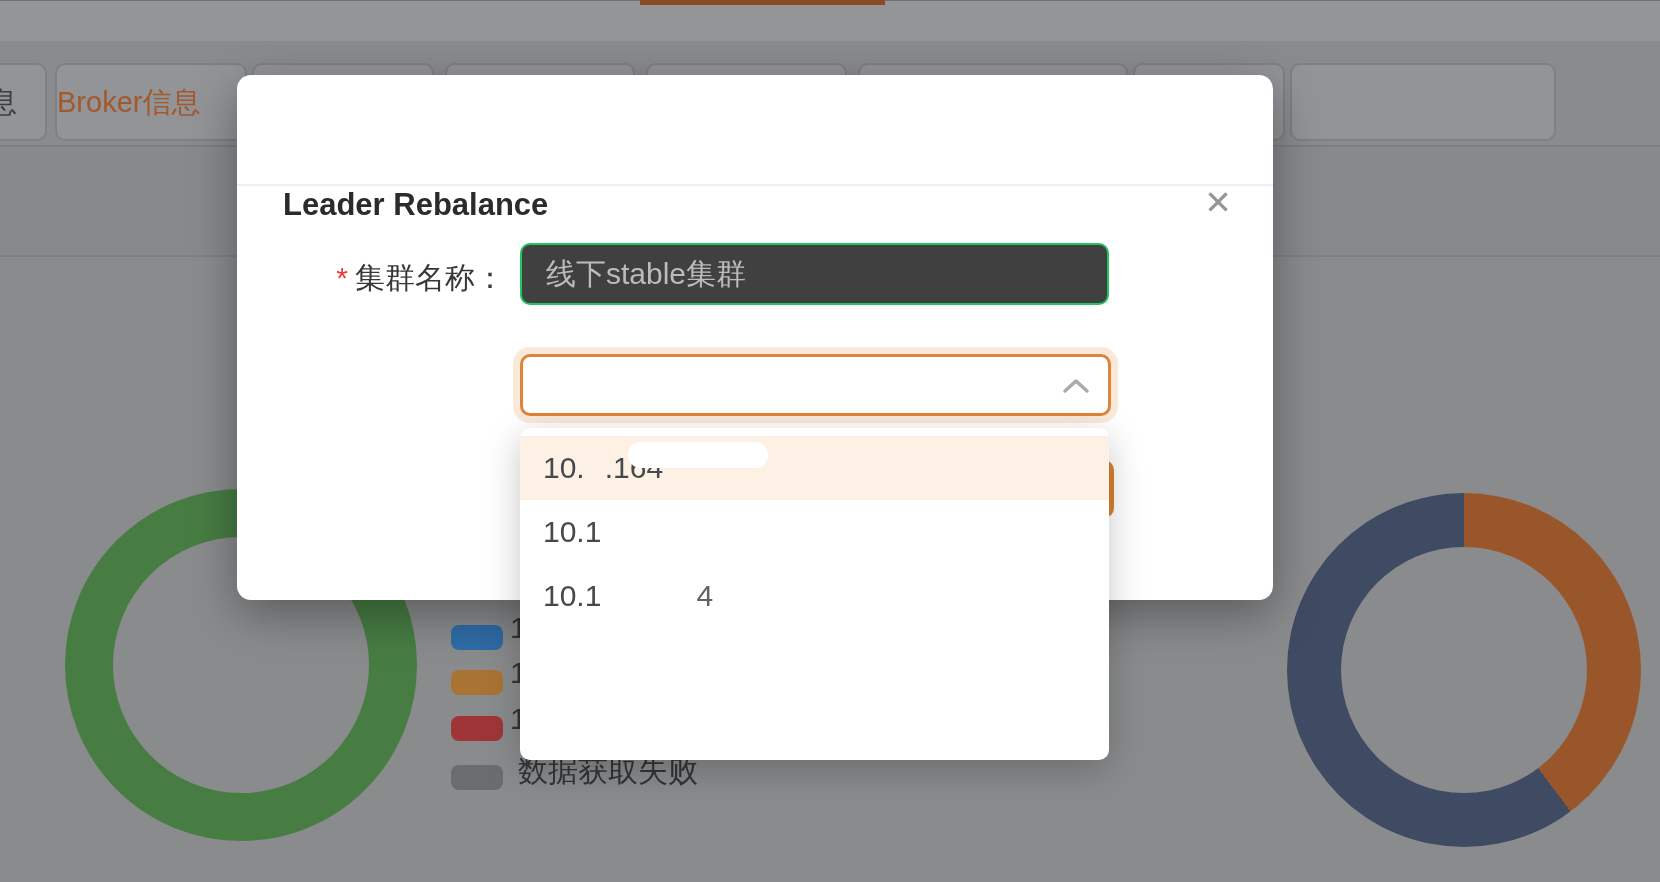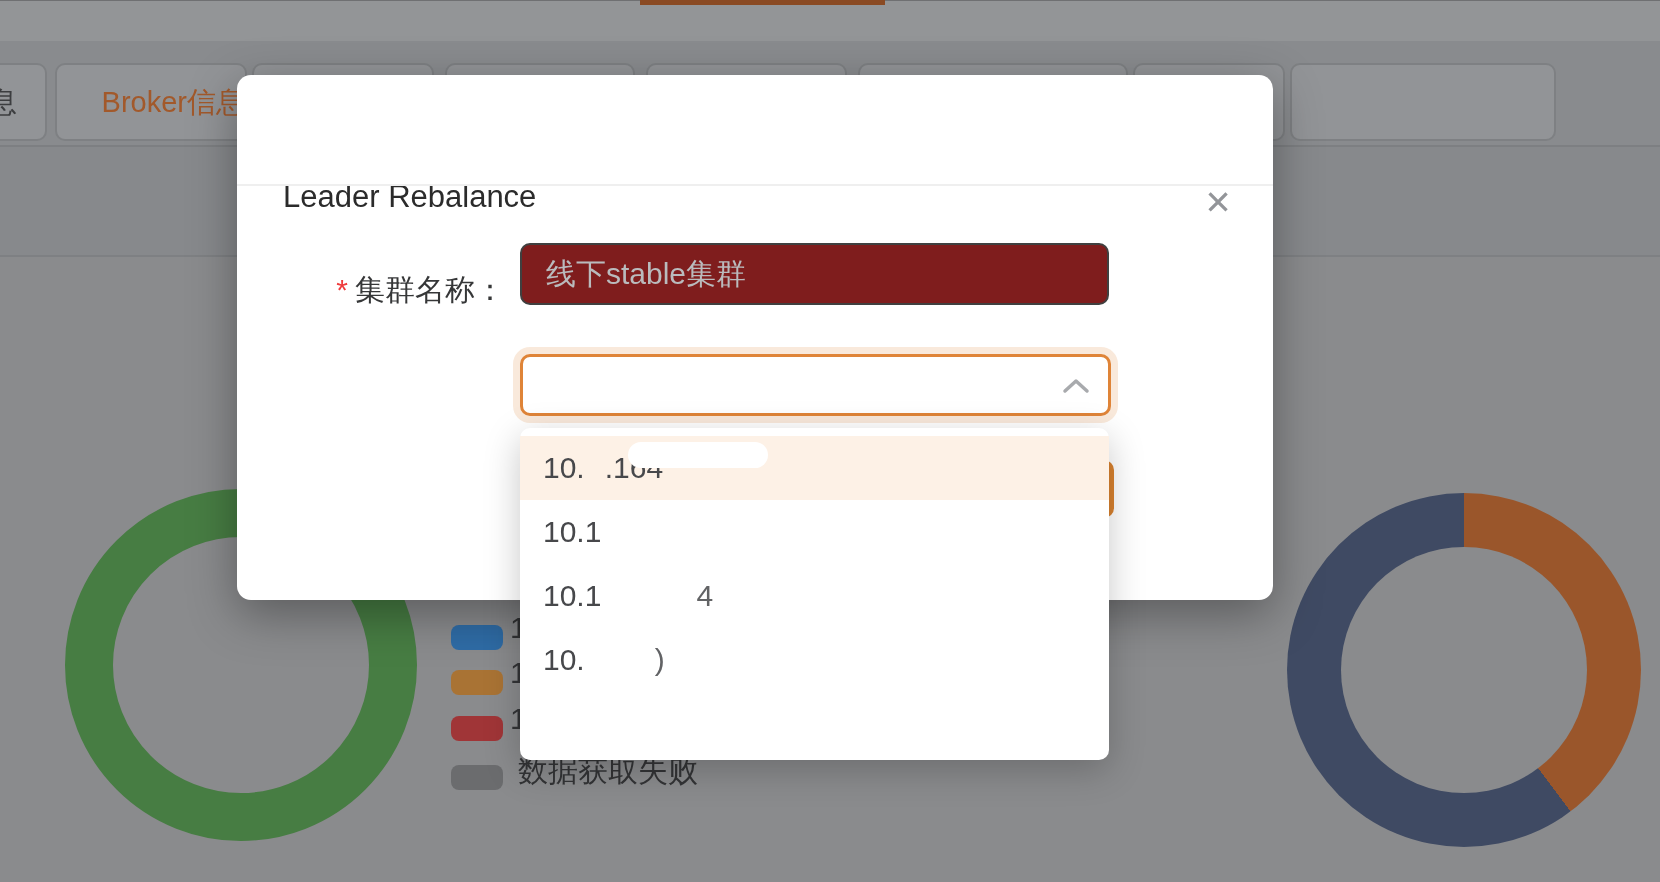--- a/index.html
+++ b/index.html
@@ -8,21 +8,21 @@
   .abs { position:absolute; }
 
   
   .band-top   { left:0; top:0; width:1660px; height:41px; background:#939597; border-top:1px solid #6f7072; }
   .orange-bar { left:640px; top:0; width:245px; height:5px; background:#8a4a23; }
   .tab-strip  { left:0; top:41px; width:1660px; height:106px; background:#898b8e; border-bottom:2px solid #7d7f82; }
   .band-mid   { left:0; top:147px; width:1660px; height:110px; background:#87898c; border-bottom:2px solid #7e8083; }
 
   
   .tab { position:absolute; top:63px; height:78px; background:#929497; border:2px solid #7e8083; border-radius:10px;
-         font-size:29px; color:#3c3d3f; text-align:right; line-height:74px; white-space:nowrap; overflow:hidden; }
+         font-size:29px; color:#3c3d3f; text-align:left; line-height:74px; white-space:nowrap; overflow:hidden; }
   .tab-0 { left:-80px; width:127px; text-align:right; padding-right:28px; }
   .tab-1 { left:55px;   width:192px; color:#a2592b; }
   .tab-2 { left:252px;  width:182px; }
   .tab-3 { left:445px;  width:190px; }
   .tab-4 { left:646px;  width:201px; }
   .tab-5 { left:858px;  width:270px; }
   .tab-6 { left:1133px; width:152px; }
   .tab-7 { left:1290px; width:266px; }
 
   
@@ -36,31 +36,31 @@
   .sw-0 { top:625px; background:#2f6ca6; }
   .sw-1 { top:670px; background:#a97334; }
   .sw-2 { top:716px; background:#a03537; }
   .sw-3 { top:765px; background:#6b6c6e; }
   .legend-label { position:absolute; left:510px; font-size:30px; color:#333436; white-space:nowrap; }
   .ll-0 { top:611px; } .ll-1 { top:656px; } .ll-2 { top:702px; } .ll-3 { top:751px;margin-left:8px; }
 
   
   .modal { left:237px; top:75px; width:1036px; height:525px; background:#ffffff; border-radius:14px;
            box-shadow:0 14px 48px rgba(0,0,0,0.35); z-index:20; }
-  .modal-title { position:absolute; left:46px; top:104px; font-size:31px; font-weight:400; color:#2b2b2b; }
+  .modal-title { position:absolute; left:46px; top:112px; font-size:31px; font-weight:700; color:#2b2b2b; }
   .modal-close { position:absolute; left:955px; top:102px; width:52px; height:52px; text-align:center;
                  line-height:52px; font-size:33px; color:#939599; cursor:pointer; }
   .modal-divider { position:absolute; left:0; top:109px; width:1036px; height:2px; background:#efefef; }
 
-  .form-label { position:absolute; left:0; width:268px; text-align:right; font-size:30px; color:#363738; white-space:nowrap;margin-top:12px; }
+  .form-label { position:absolute; left:0; width:268px; text-align:right; font-size:30px; color:#363738; white-space:nowrap; }
   .fl-1 { top:183px; } .fl-2 { top:294px; }
   .req { color:#ef3b3c; margin-right:7px; }
 
-  .cluster-input { position:absolute; left:283px; top:168px; width:589px; height:62px; background:#7f1d1d;
-                   border:2px solid #404040; border-radius:10px; }
+  .cluster-input { position:absolute; left:283px; top:168px; width:589px; height:62px; background:#404040;
+                   border:2px solid #22c55e; border-radius:10px; }
   .placeholder { position:absolute; left:24px; top:0; line-height:58px; font-size:30px; color:#babbbd; white-space:nowrap; }
 
   .broker-select { position:absolute; left:283px; top:279px; width:591px; height:62px; background:#fff;
                    border:3px solid #df8438; border-radius:10px;
                    box-shadow:0 0 0 7px rgba(223,132,56,0.18); }
   .chevron { position:absolute; right:18px; top:20px; }
 
   .submit-btn { position:absolute; left:747px; top:385px; width:130px; height:58px; background:#d9822f;
                 border:none; border-radius:10px; z-index:1; }
 
@@ -130,14 +130,13 @@
 
   <button class="submit-btn"></button>
 </div>
 
 <div class="abs dropdown">
   <div class="opt opt-0 hl">
     <div class="redact-blob"></div><span>10.</span><span class="suffix">.164</span>
   </div>
   <div class="opt opt-1"><span>10.1</span><span class="suffix"></span></div>
   <div class="opt opt-2"><span>10.1</span><span class="suffix">4</span></div>
-  <div class="opt opt-3"><span>10.</span><span class="suffix">)</span></div>
 </div>
 
 </body></html>

